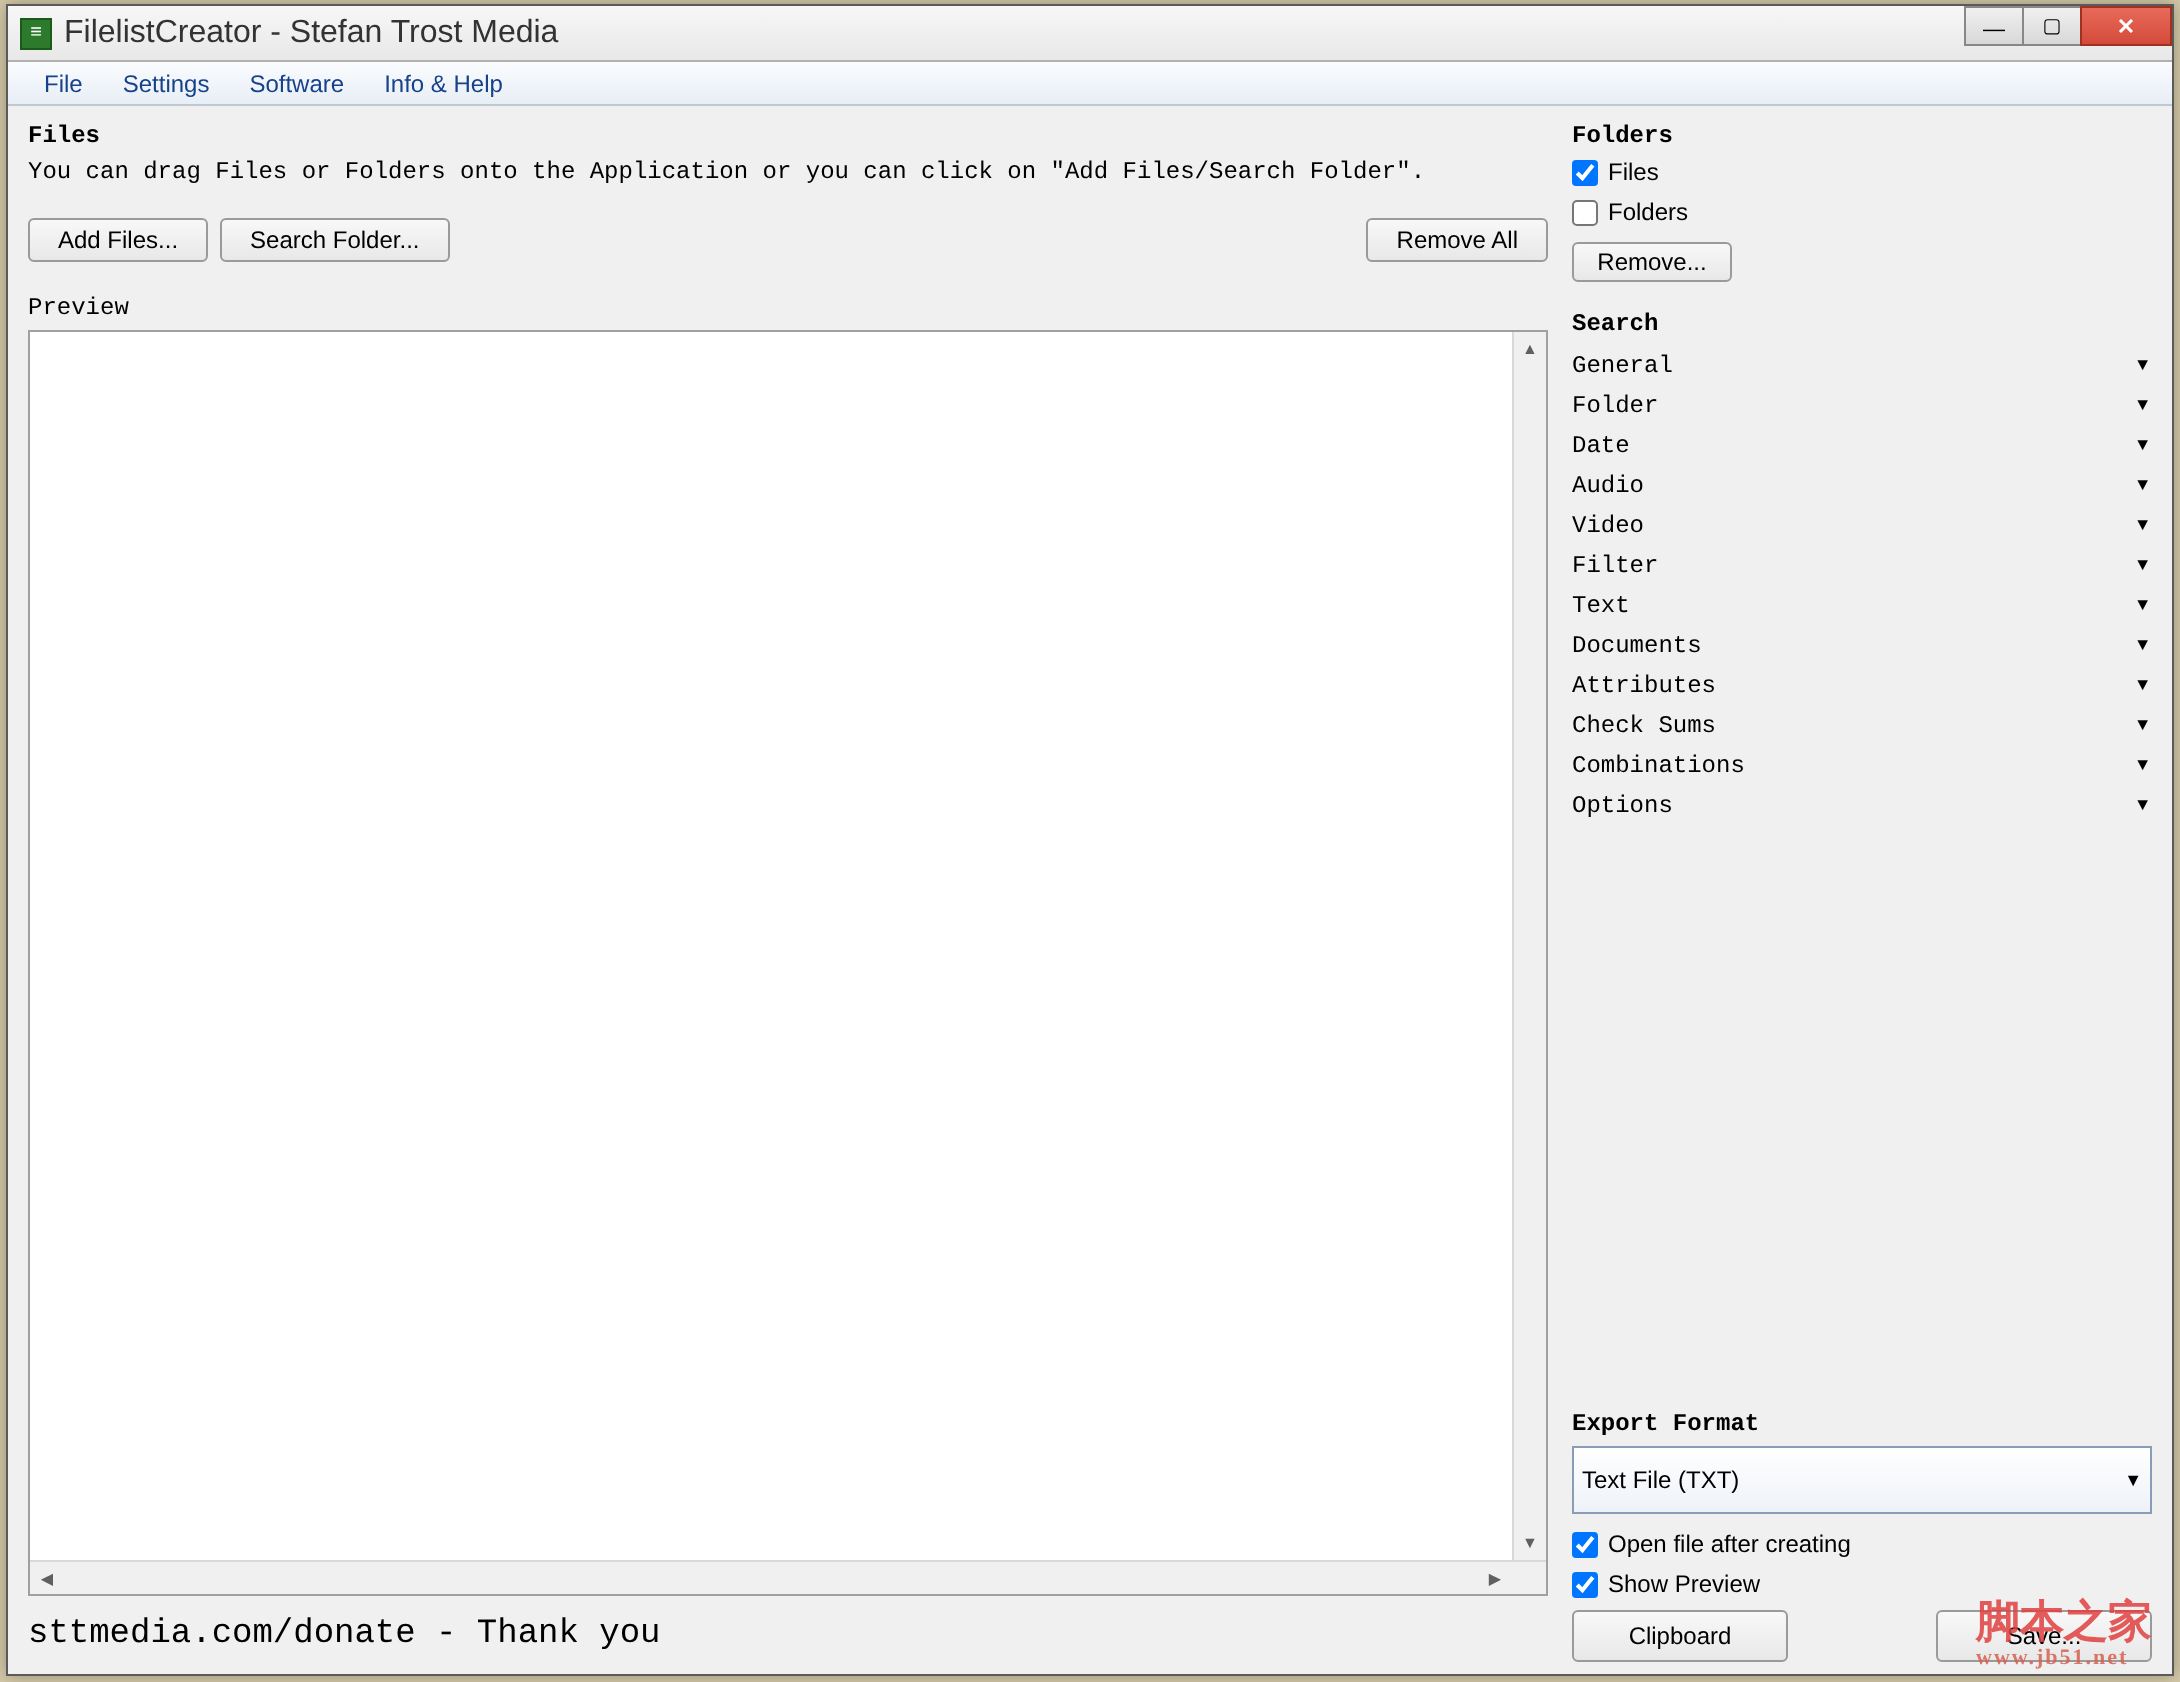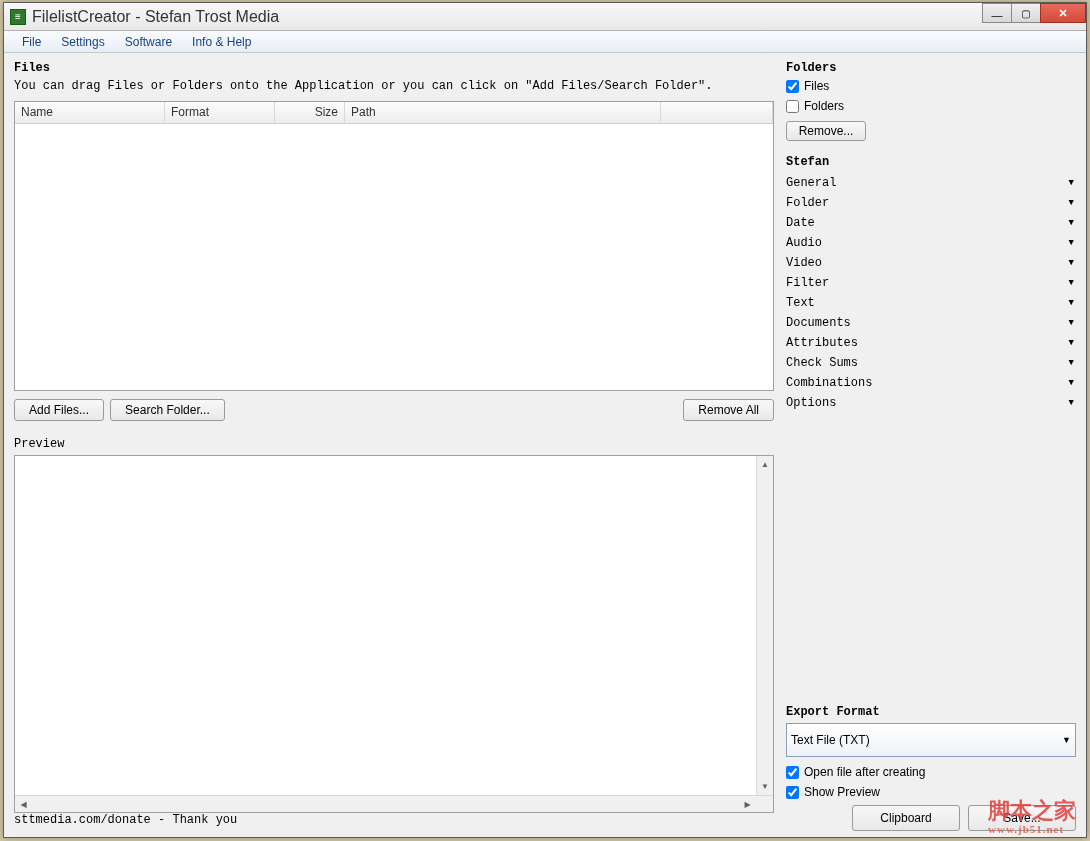--- a/index.html
+++ b/index.html
@@ -35,32 +35,32 @@
 .btn { background: linear-gradient(#f8f8f8,#e8e8e8); border: 1px solid #9a9a9a; border-radius: 3px; padding: 3px 14px; font-size: 12px; cursor: pointer; min-width: 80px; text-align: center; }
 .spacer { flex: 1; }
 .preview-title { font-family: "Courier New", monospace; font-weight: normal; font-size: 12px; margin-top: 16px; margin-bottom: 4px; }
 .preview-box { border: 1px solid #a0a0a0; background: #fff; flex: 1; position: relative; overflow: hidden; }
 .scroll-v { position: absolute; right: 0; top: 0; bottom: 17px; width: 17px; background: #f0f0f0; border-left: 1px solid #d8d8d8; }
 .scroll-v .arrow-up, .scroll-v .arrow-down { height: 17px; display: flex; align-items: center; justify-content: center; font-size: 8px; color: #606060; }
 .scroll-v .arrow-down { position: absolute; bottom: 0; width: 100%; }
 .scroll-h { position: absolute; left: 0; right: 0; bottom: 0; height: 17px; background: #f0f0f0; border-top: 1px solid #d8d8d8; }
 .scroll-h .arrow-left, .scroll-h .arrow-right { width: 17px; height: 17px; display: inline-flex; align-items: center; justify-content: center; font-size: 8px; color: #606060; }
 .scroll-h .arrow-right { position: absolute; right: 17px; }
-.footer { font-family: "Courier New", monospace; font-size: 12px; padding-bottom: 4px; }
+.footer { font-family: "Courier New", monospace; font-size: 17px; margin-top: 10px; padding-bottom: 4px; }
 .check-row { display: flex; align-items: center; gap: 5px; margin-bottom: 6px; }
 .check-row input[type=checkbox] { width: 13px; height: 13px; }
 .filter-btn { width: 78px; padding: 2px 0; margin-top: 2px; }
 .col-section { margin-top: 14px; }
 .col-item { font-family: "Courier New", monospace; font-size: 12px; display: flex; justify-content: space-between; align-items: center; padding: 3px 2px 3px 0; cursor: pointer; }
 .col-item .tri { font-size: 9px; color: #000; }
 .right-spacer { flex: 1; }
 .export-section { margin-top: 8px; }
 .select { width: 100%; height: 34px; border: 1px solid #8a9db8; background: linear-gradient(#fff,#eef2f8); padding: 2px 4px; font-size: 12px; display: flex; align-items: center; justify-content: space-between; cursor: pointer; margin-bottom: 8px; }
 .select .tri { font-size: 9px; }
-.export-btns { display: flex; gap: 8px; justify-content: flex-end; margin-top: 6px; }
+.export-btns { display: flex; gap: 8px; justify-content: space-between; margin-top: 6px; }
 .export-btns .btn { min-width: 108px; padding: 5px 10px; }
 .watermark { position: absolute; right: 14px; bottom: 6px; color: #e04040; font-family: "SimSun","Microsoft YaHei",serif; font-size: 22px; font-weight: bold; opacity: 0.85; pointer-events: none; text-align: left; line-height: 1.1; }
 .watermark .sub { font-size: 11px; color: #d86050; letter-spacing: 1px; display:block; }
 </style>
 </head>
 <body>
 
 <div class="window">
   <div class="titlebar">
     <div class="titlebar-icon"></div>
@@ -77,30 +77,20 @@
     <div class="menu-item">Settings</div>
     <div class="menu-item">Software</div>
     <div class="menu-item">Info &amp; Help</div>
   </div>
 
   <div class="content">
     <div class="left-col">
       <div class="section-title">Files</div>
       <div class="hint">You can drag Files or Folders onto the Application or you can click on "Add Files/Search Folder".</div>
 
-      <div class="table-wrap">
-        <div class="table-header">
-          <div class="th name">Name</div>
-          <div class="th format">Format</div>
-          <div class="th size">Size</div>
-          <div class="th path">Path</div>
-          <div class="th extra"></div>
-        </div>
-        <div class="table-body"></div>
-      </div>
 
       <div class="btn-row">
         <div class="btn">Add Files...</div>
         <div class="btn">Search Folder...</div>
         <div class="spacer"></div>
         <div class="btn">Remove All</div>
       </div>
 
       <div class="preview-title">Preview</div>
       <div class="preview-box">
@@ -123,21 +113,21 @@
         <input type="checkbox" checked="" style="">
         <span>Files</span>
       </label>
       <label class="check-row">
         <input type="checkbox" style="">
         <span>Folders</span>
       </label>
       <div class="btn filter-btn">Remove...</div>
 
       <div class="col-section">
-        <div class="section-title">Stefan</div>
+        <div class="section-title">Search</div>
         <div class="col-item">
             <span>General</span>
             <span class="tri">▼</span>
           </div>
         <div class="col-item">
             <span>Folder</span>
             <span class="tri">▼</span>
           </div>
         <div class="col-item">
             <span>Date</span>

